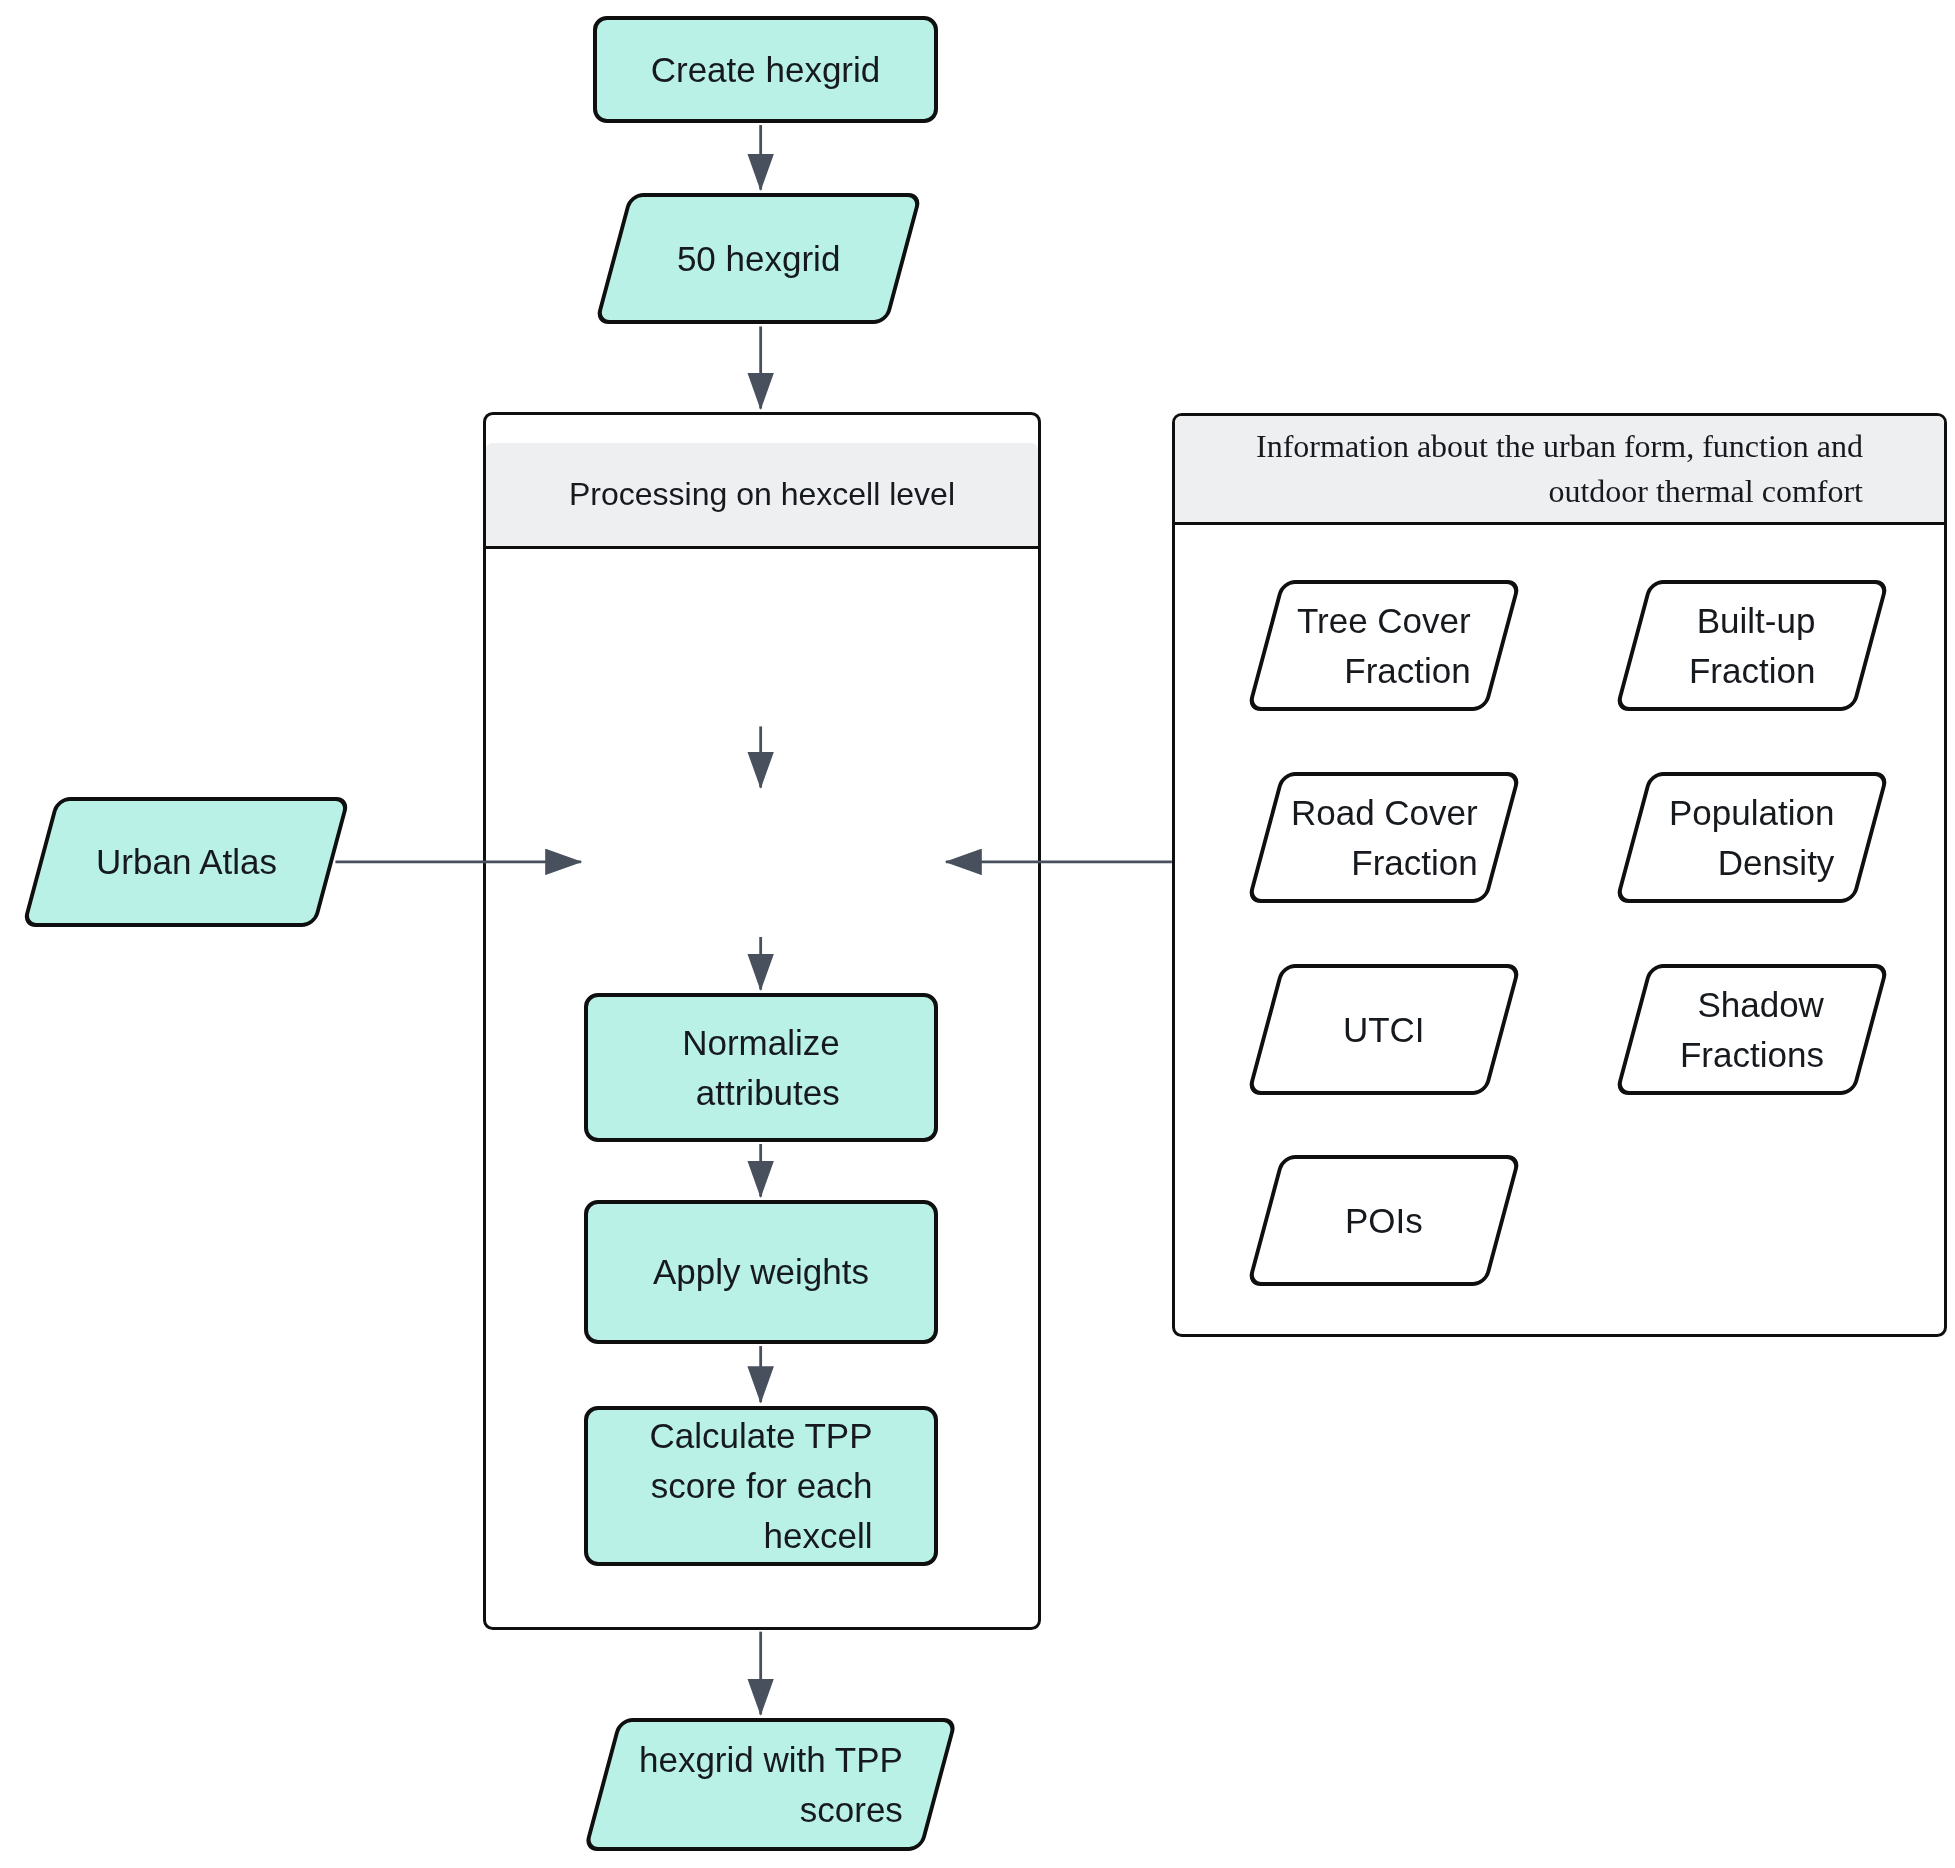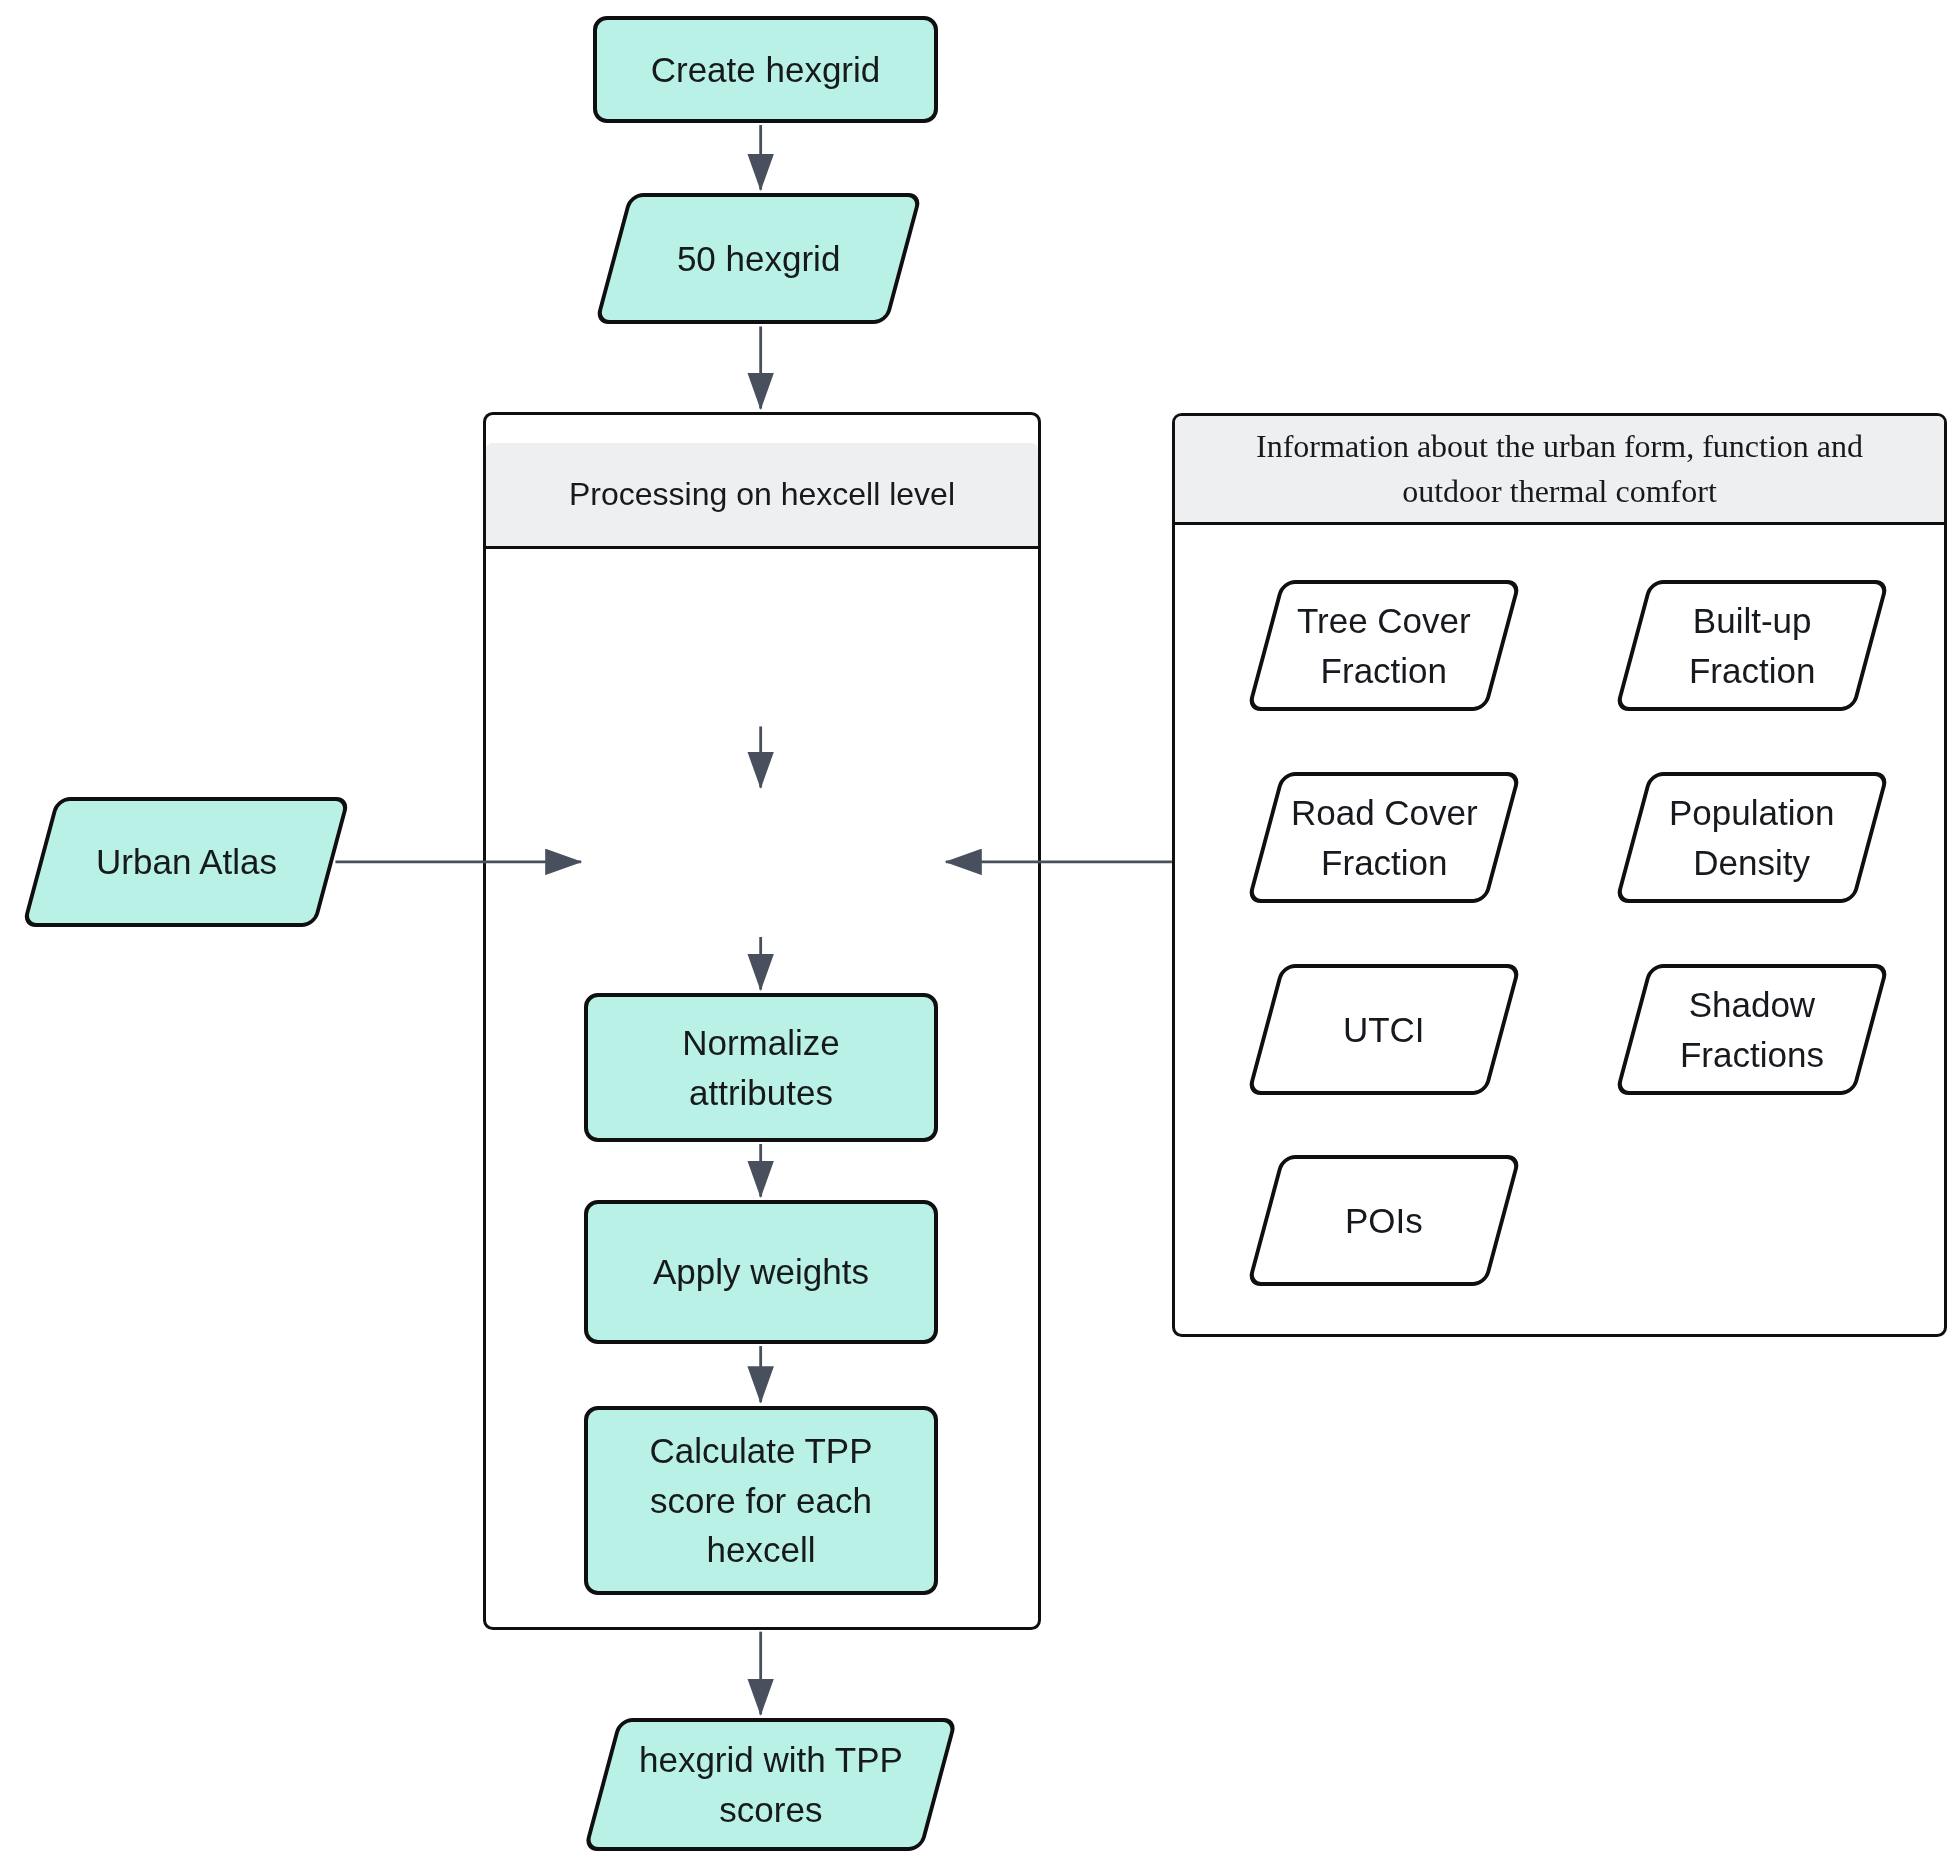--- a/index.html
+++ b/index.html
@@ -38,21 +38,21 @@
     box-sizing:border-box;
     width:100%;
     display:flex;align-items:center;justify-content:center;
     text-align:center;
     background:#edeff1;
     border-bottom:3.5px solid #0f0f0f;
     border-radius:6.3px 6.3px 0 0;
     font-size:32px;line-height:1.4;
     white-space:pre-line;
   }
-  .lbl{display:block;}
+  .lbl{display:block;text-align:right;}
 </style>
 </head>
 <body>
 
 <div class="canvas">
 
   <svg class="arrow-layer" width="1955" height="1869" viewBox="0 0 2786 2663" xmlns="http://www.w3.org/2000/svg">
     <defs>
       <marker id="arr" viewBox="0 0 14 10" refX="13.5" refY="5" markerWidth="53" markerHeight="38" markerUnits="userSpaceOnUse" orient="auto">
         <path d="M0,0 L14,5 L0,10 Z" fill="#47505c"></path>
@@ -96,21 +96,21 @@
 
   <div class="node rect" style="left:584px;top:993px;width:354px;height:149px;">
     <span class="lbl">Normalize
 attributes</span>
   </div>
 
   <div class="node rect" style="left:584px;top:1200px;width:354px;height:144px;">
     <span class="lbl">Apply weights</span>
   </div>
 
-  <div class="node rect" style="left:584px;top:1406px;width:354px;height:189px;">
+  <div class="node rect" style="left:584px;top:1406px;width:354px;height:160px;">
     <span class="lbl">Calculate TPP
 score for each
 hexcell</span>
   </div>
 
   <div class="node para" style="left:39px;top:797px;width:294px;height:130px;">
     <span class="lbl">Urban Atlas</span>
   </div>
 
   <div class="node para" style="left:601px;top:1718px;width:339px;height:133px;">

